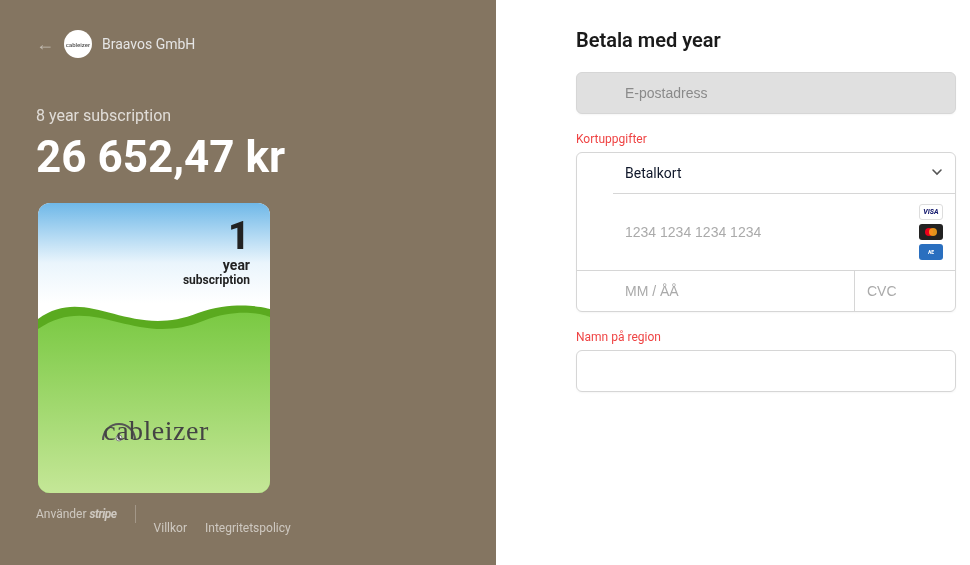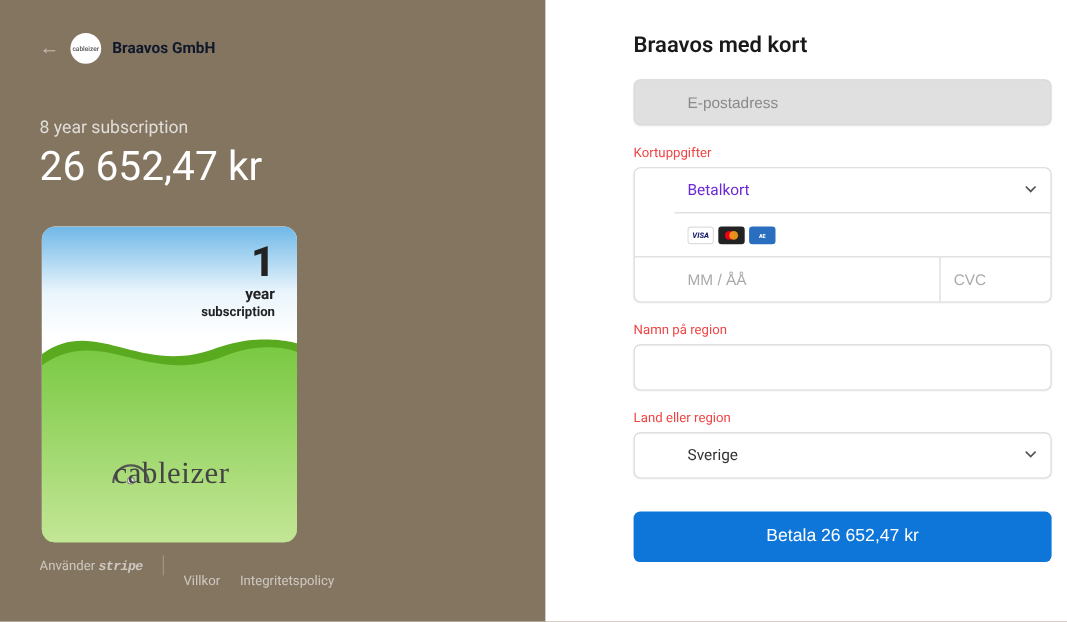--- a/index.html
+++ b/index.html
@@ -42,33 +42,33 @@
       background: #fff;
       display: flex;
       align-items: center;
       justify-content: center;
       font-size: 6px;
       color: #555;
       font-weight: 500;
     }
     .merchant-name {
       font-size: 14px;
-      font-weight: 700;
-      color: #0f172a;
+      font-weight: 400;
+      color: #e5e5e5;
     }
     .product-label {
       font-size: 16px;
       color: rgba(255,255,255,0.75);
       margin-bottom: 6px;
     }
     .product-price {
-      font-size: 37px;
-      font-weight: 400;
+      font-size: 44px;
+      font-weight: 700;
       color: #fff;
-      margin-bottom: 32px;
+      margin-bottom: 20px;
     }
     .product-card {
       width: 232px;
       height: 296px;
       background: #fff;
       border-radius: 12px;
       margin-left: 2px;
       overflow: hidden;
       position: relative;
     }
@@ -126,21 +126,20 @@
     }
     .footer-divider {
       width: 1px;
       height: 18px;
       background: rgba(255,255,255,0.25);
     }
     .stripe-brand {
       font-weight: 700;
       font-style: italic;
       letter-spacing: -0.5px;
-      font-family: Liberation Mono, monospace;
     }
     .footer-link {
       cursor: pointer;
       margin-top: 28px;
     }
 
     .right-panel {
       width: 474px;
       height: 565px;
       background: #fff;
@@ -210,20 +209,21 @@
       border-top: 1px solid #d6d6d6;
     }
     .chevron {
       color: #555;
       font-size: 12px;
     }
     .brand-icons {
       display: flex;
       gap: 4px;
       align-items: flex-start;
+      flex-direction: column;
     }
     .brand-icon {
       width: 24px;
       height: 16px;
       border-radius: 3px;
       display: flex;
       align-items: center;
       justify-content: center;
       font-size: 7px;
       font-weight: 800;
@@ -290,42 +290,43 @@
       <span>Använder</span>
       <span class="stripe-brand">stripe</span>
     </span>
     <div class="footer-divider"></div>
     <span class="footer-link">Villkor</span>
     <span class="footer-link">Integritetspolicy</span>
   </div>
 </div>
 
 <div class="right-panel">
-  <h2 class="pay-title">Braavos med kort</h2>
+  <h2 class="pay-title">Betala med year</h2>
 
   <div class="form-group">
     <div class="input-box disabled-input">
       <div class="input-row">
         <input class="input-text" type="email" disabled="" placeholder="E-postadress" style="">
       </div>
     </div>
   </div>
 
   <div class="form-group card-info-group">
     <label class="form-label">Kortuppgifter</label>
     <div class="input-box">
       <div class="input-row">
-        <span class="input-text" style="color:#6d28d9">Betalkort</span>
+        <span class="input-text" style="color:#0f172a">Betalkort</span>
         <span class="chevron">
           <svg width="12" height="12" viewBox="0 0 12 12">
               <path d="M2 4l4 4 4-4" stroke="#555" stroke-width="1.6" fill="none" stroke-linecap="round"></path>
             </svg>
         </span>
       </div>
       <div class="input-row inner-border-top">
+        <input class="input-text" type="text" placeholder="1234 1234 1234 1234" style="">
         <div class="brand-icons">
           <div class="brand-icon visa">VISA</div>
           <div class="brand-icon mc">
             <svg width="16" height="10" viewBox="0 0 16 10">
                 <circle cx="6" cy="5" r="4" fill="#eb001b"></circle>
                 <circle cx="10" cy="5" r="4" fill="#f79e1b" fill-opacity="0.9"></circle>
               </svg>
           </div>
           <div class="brand-icon amex">
             <svg width="16" height="10" viewBox="0 0 16 10">
@@ -349,28 +350,14 @@
 
   <div class="form-group">
     <label class="form-label">Namn på region</label>
     <div class="input-box">
       <div class="input-row">
         <input class="input-text" type="text" style="">
       </div>
     </div>
   </div>
 
-  <div class="form-group">
-    <label class="form-label">Land eller region</label>
-    <div class="input-box">
-      <div class="input-row">
-        <span class="input-text" style="color:#333">Sverige</span>
-        <span class="chevron">
-          <svg width="12" height="12" viewBox="0 0 12 12">
-              <path d="M2 4l4 4 4-4" stroke="#555" stroke-width="1.6" fill="none" stroke-linecap="round"></path>
-            </svg>
-        </span>
-      </div>
-    </div>
-  </div>
-
-  <button class="pay-button">Betala 26 652,47 kr</button>
+
 </div>
 
 </body></html>

